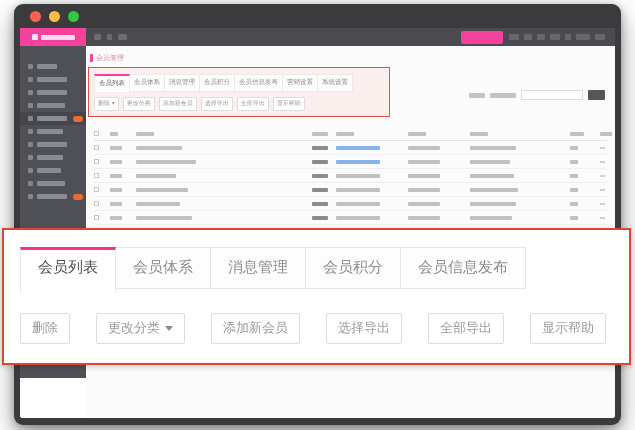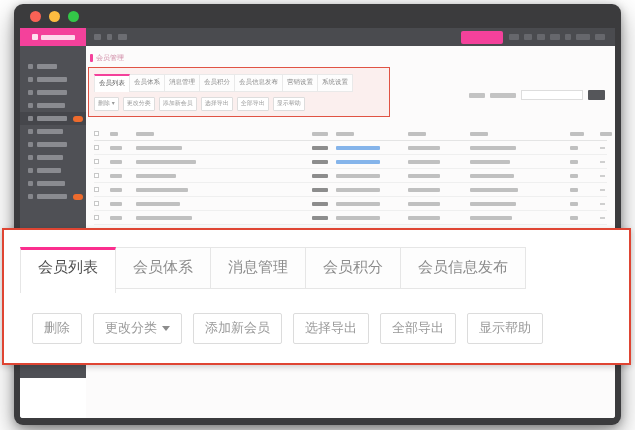--- a/index.html
+++ b/index.html
@@ -74,21 +74,21 @@
   
   .callout { position:absolute; left:2px; top:228px; width:629px; height:137px;
              background:#fff; border:2px solid #df4533; z-index:5; padding:17px 16px 0;
              box-shadow:0 2px 6px rgba(0,0,0,.18); }
   .tabs { display:flex; align-items:flex-start; }
   .tab { font-size:15px; color:#8c8c8c; background:#fdfdfd; border:1px solid #e6e6e6;
          border-left:none; padding:10px 17px 11px; white-space:nowrap; cursor:pointer; }
   .tab:first-child { border-left:1px solid #e6e6e6; }
   .tab.active { border-top:3px solid #fb2e8e; border-bottom:none; background:#fff;
                 color:#4f4f4f; padding-top:8px; padding-bottom:16px; }
-  .btn-row { display:flex; gap:11px; margin-top:20px;margin-left:12px; }
+  .btn-row { display:flex; gap:26px; margin-top:20px; }
   .btn { font-size:13px; color:#9a9a9a; background:#fff; border:1px solid #dcdcdc;
          border-radius:2px; padding:5px 11px 6px; white-space:nowrap; cursor:pointer;
          display:flex; align-items:center; gap:5px; }
   .caret { width:0; height:0; border-left:4px solid transparent; border-right:4px solid transparent;
            border-top:5px solid #8c8c8c; display:inline-block; }
 </style>
 </head>
 <body>
 
 <div class="window">

